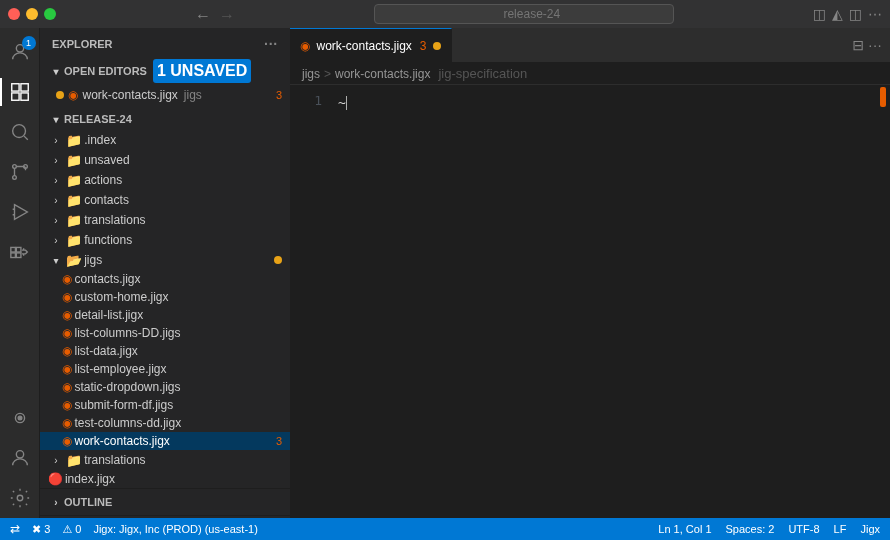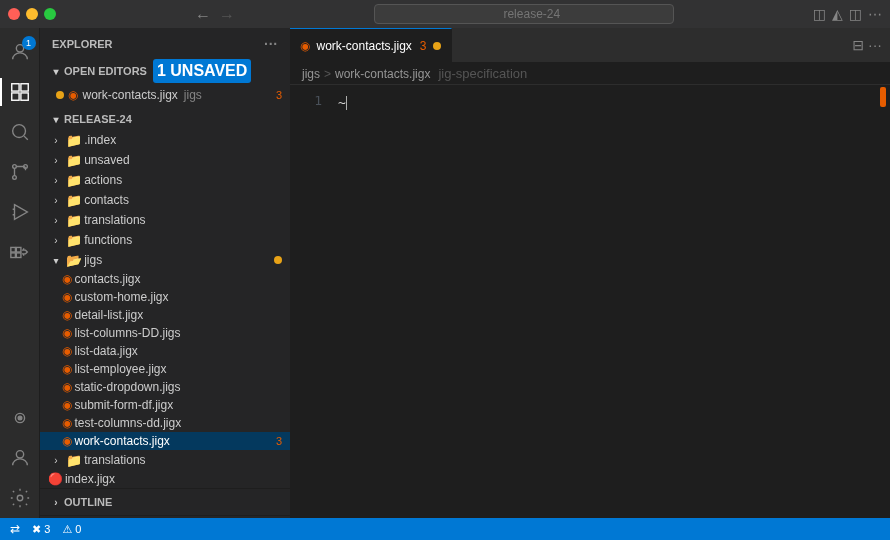--- a/index.html
+++ b/index.html
@@ -570,21 +570,21 @@
       <div class="tree-item tree-indent-2">
         <span style="color:#e65c00;font-size:12px;">◉</span>
         <span>list-employee.jigx</span>
       </div>
       <div class="tree-item tree-indent-2">
         <span style="color:#e65c00;font-size:12px;">◉</span>
         <span>static-dropdown.jigs</span>
       </div>
       <div class="tree-item tree-indent-2">
         <span style="color:#e65c00;font-size:12px;">◉</span>
-        <span>submit-form-df.jigx</span>
+        <span>submit-form-df.jigs</span>
       </div>
       <div class="tree-item tree-indent-2">
         <span style="color:#e65c00;font-size:12px;">◉</span>
         <span>test-columns-dd.jigx</span>
       </div>
 
       <div class="tree-item tree-indent-2" style="background:#04395e;">
         <span style="color:#e65c00;font-size:12px;">◉</span>
         <span style="color:#ffffff;">work-contacts.jigx</span>
         <span class="badge-count" style="margin-left:auto;color:#e65c00;">3</span>
@@ -660,14 +660,34 @@
       <span style="font-size:12px;">⇄</span>
     </div>
     <div class="status-item status-error">
       <span>✖</span>
       <span>3</span>
     </div>
     <div class="status-item status-warning">
       <span>⚠</span>
       <span>0</span>
     </div>
+    <div class="status-item">
+      <span>Jigx: Jigx, Inc (PROD) (us-east-1)</span>
+    </div>
+  </div>
+  <div class="statusbar-right">
+    <div class="status-item">
+      <span>Ln 1, Col 1</span>
+    </div>
+    <div class="status-item">
+      <span>Spaces: 2</span>
+    </div>
+    <div class="status-item">
+      <span>UTF-8</span>
+    </div>
+    <div class="status-item">
+      <span>LF</span>
+    </div>
+    <div class="status-item">
+      <span>Jigx</span>
+    </div>
   </div>
 </div>
 
 </body></html>

